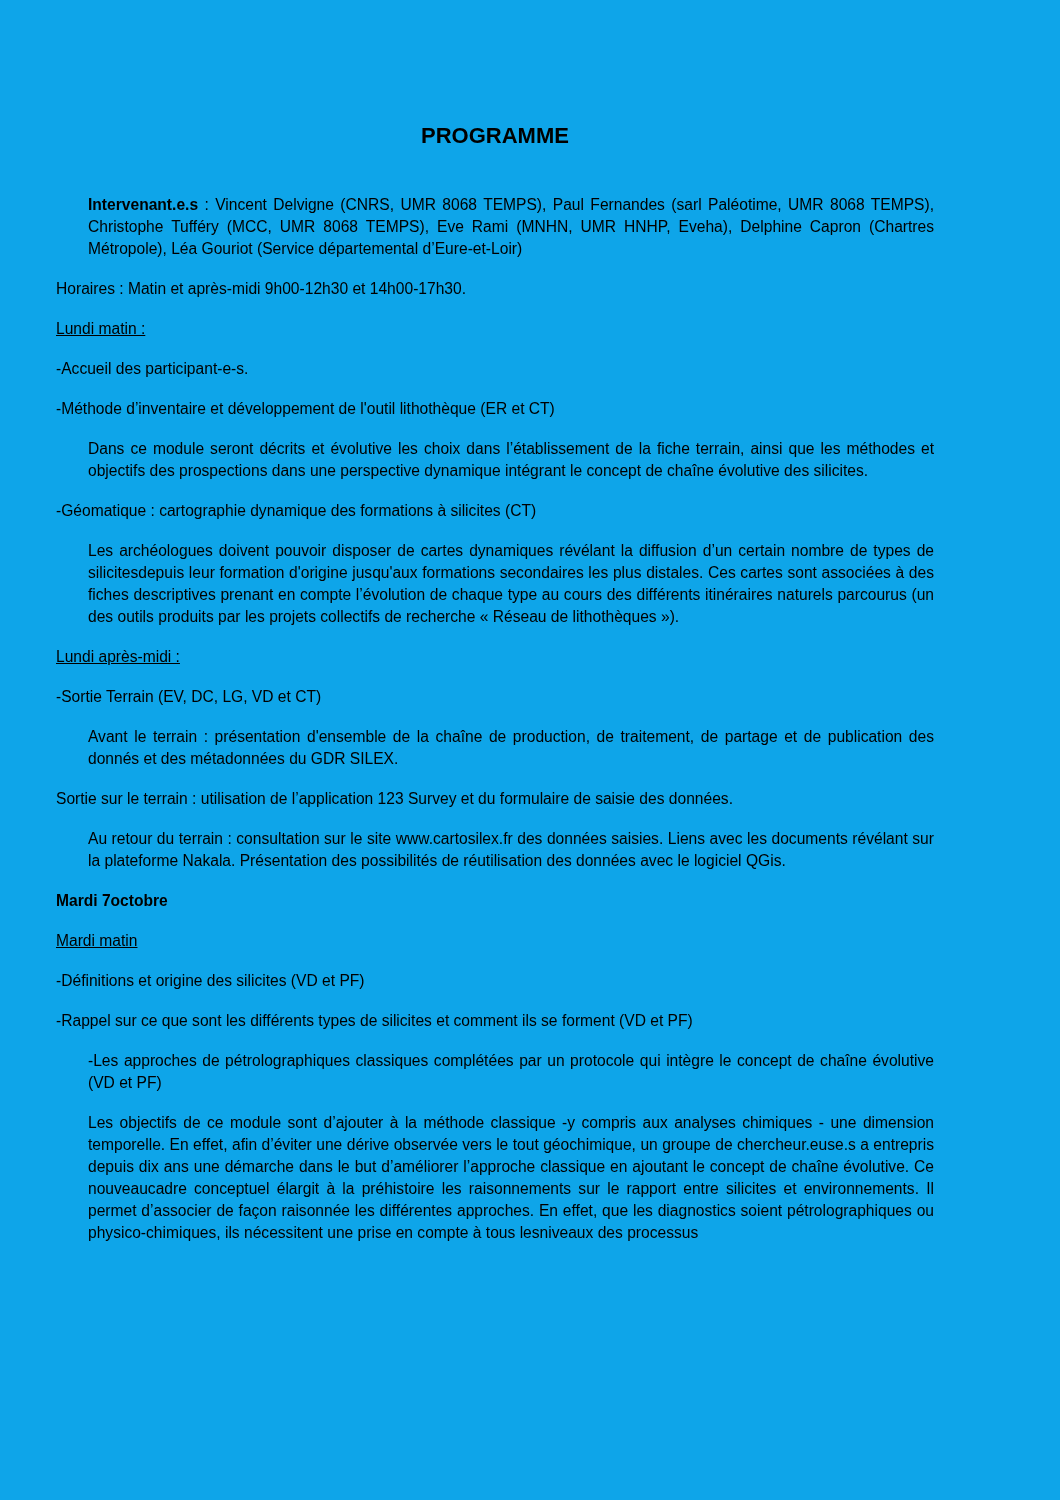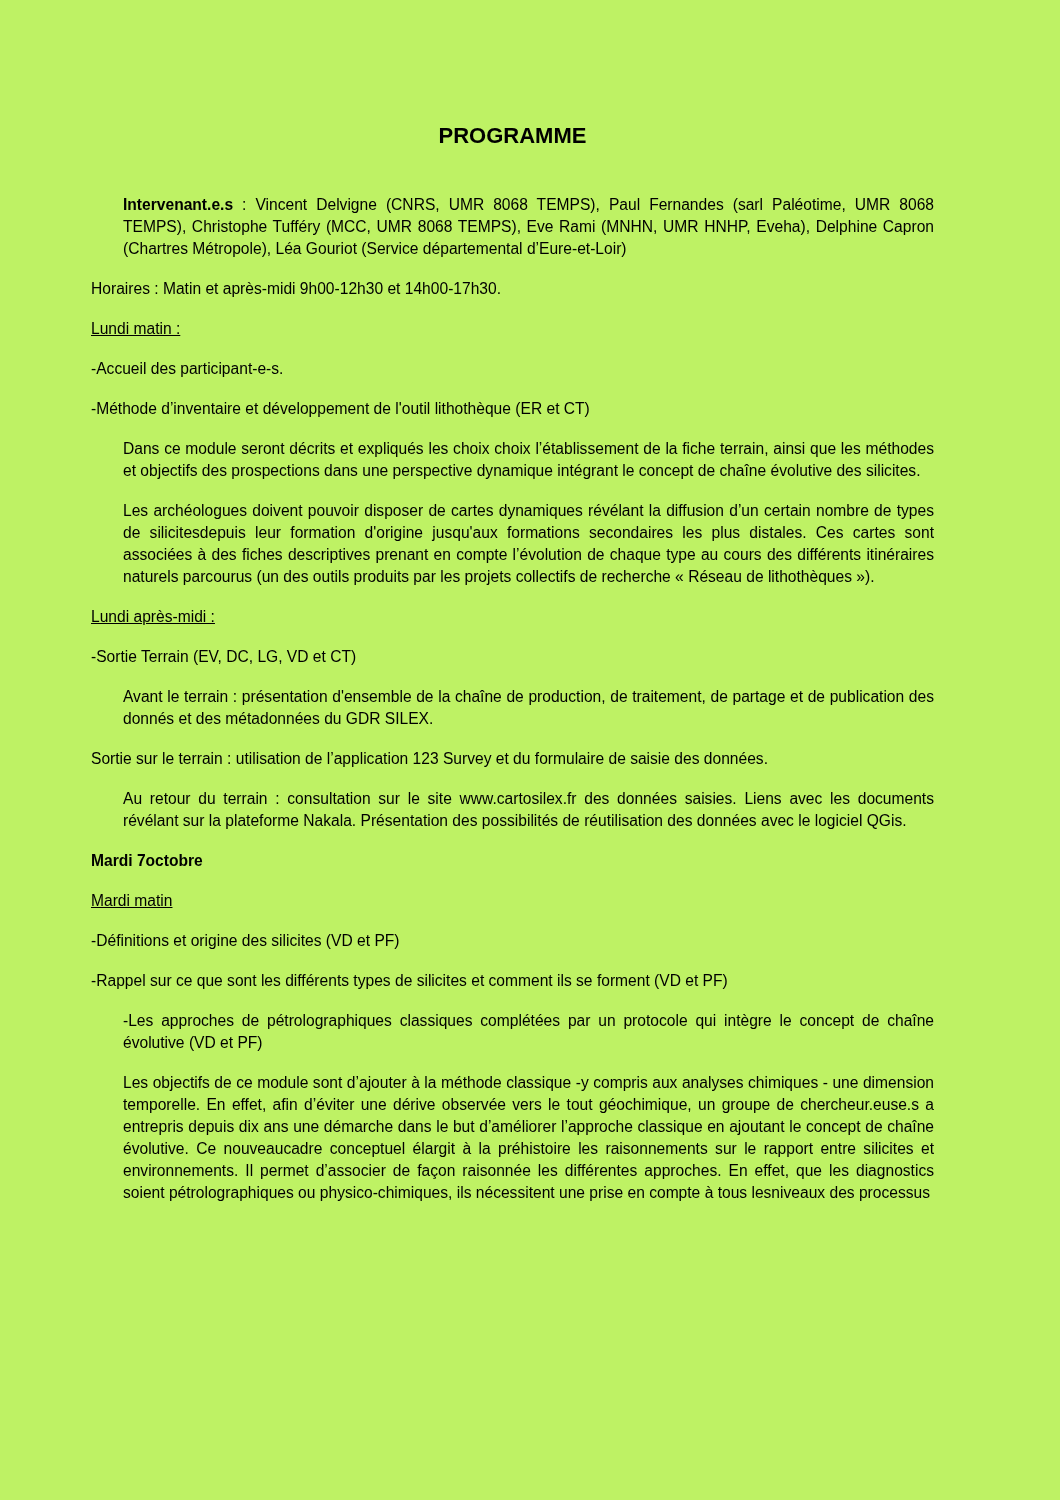--- a/index.html
+++ b/index.html
@@ -5,23 +5,23 @@
   html, body {
     margin: 0;
     padding: 0;
     background: #ffffff;
   }
   .page {
     position: relative;
     width: 1060px;
     height: 1500px;
     margin: 0;
-    background: #bef264;
+    background: #0ea5e9;
     box-sizing: border-box;
-    padding: 124px 126px 0 91px;
+    padding: 124px 126px 0 56px;
     font-family: "Liberation Sans", "DejaVu Sans", sans-serif;
     font-size: 15.6px;
     line-height: 22px;
     color: #000000;
     overflow: hidden;
   }
   .doc-title {
     text-align: center;
     font-weight: bold;
     font-size: 22px;
@@ -54,22 +54,23 @@
 
   <p class="blk">Horaires : Matin et après-midi 9h00-12h30 et 14h00-17h30.</p>
 
 
   <p class="blk"><span class="u">Lundi matin :</span></p>
 
   <p class="blk">-Accueil des participant-e-s.</p>
 
   <p class="blk">-Méthode d’inventaire et développement de l'outil lithothèque (ER et CT)</p>
 
-  <p class="blk just">Dans ce module seront décrits et expliqués les choix choix l’établissement de la fiche terrain, ainsi que les méthodes et objectifs des prospections dans une perspective dynamique intégrant le concept de chaîne évolutive des silicites.</p>
+  <p class="blk just">Dans ce module seront décrits et évolutive les choix dans l’établissement de la fiche terrain, ainsi que les méthodes et objectifs des prospections dans une perspective dynamique intégrant le concept de chaîne évolutive des silicites.</p>
 
+  <p class="blk">-Géomatique : cartographie dynamique des formations à silicites (CT)</p>
 
   <p class="blk just">Les archéologues doivent pouvoir disposer de cartes dynamiques révélant la diffusion d’un certain nombre de types de silicitesdepuis leur formation d'origine jusqu'aux formations secondaires les plus distales. Ces cartes sont associées à des fiches descriptives prenant en compte l’évolution de chaque type au cours des différents itinéraires naturels parcourus (un des outils produits par les projets collectifs de recherche « Réseau de lithothèques »).</p>
 
   <p class="blk"><span class="u">Lundi après-midi :</span></p>
 
   <p class="blk">-Sortie Terrain (EV, DC, LG, VD et CT)</p>
 
   <p class="blk just">Avant le terrain : présentation d'ensemble de la chaîne de production, de traitement, de partage et de publication des donnés et des métadonnées du GDR SILEX.</p>
 
   <p class="blk">Sortie sur le terrain : utilisation de l’application 123 Survey et du formulaire de saisie des données.</p>

